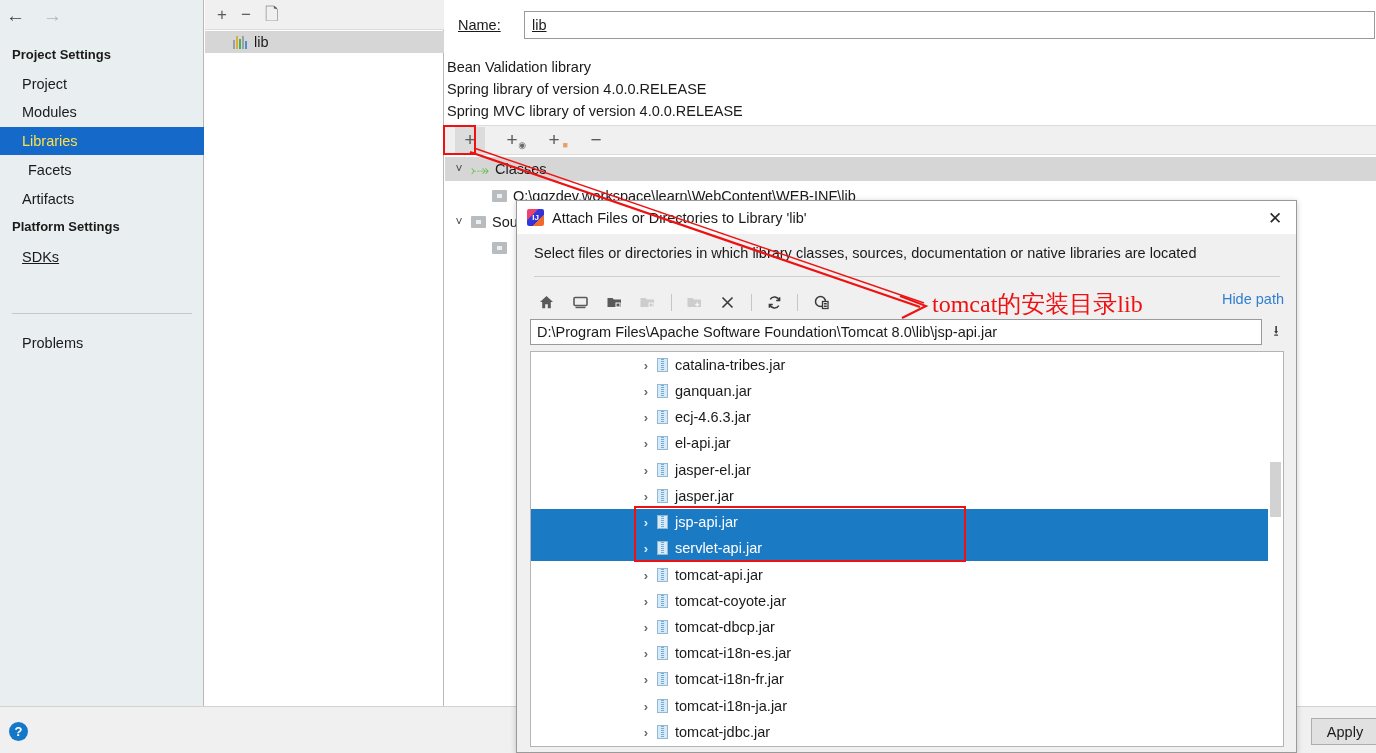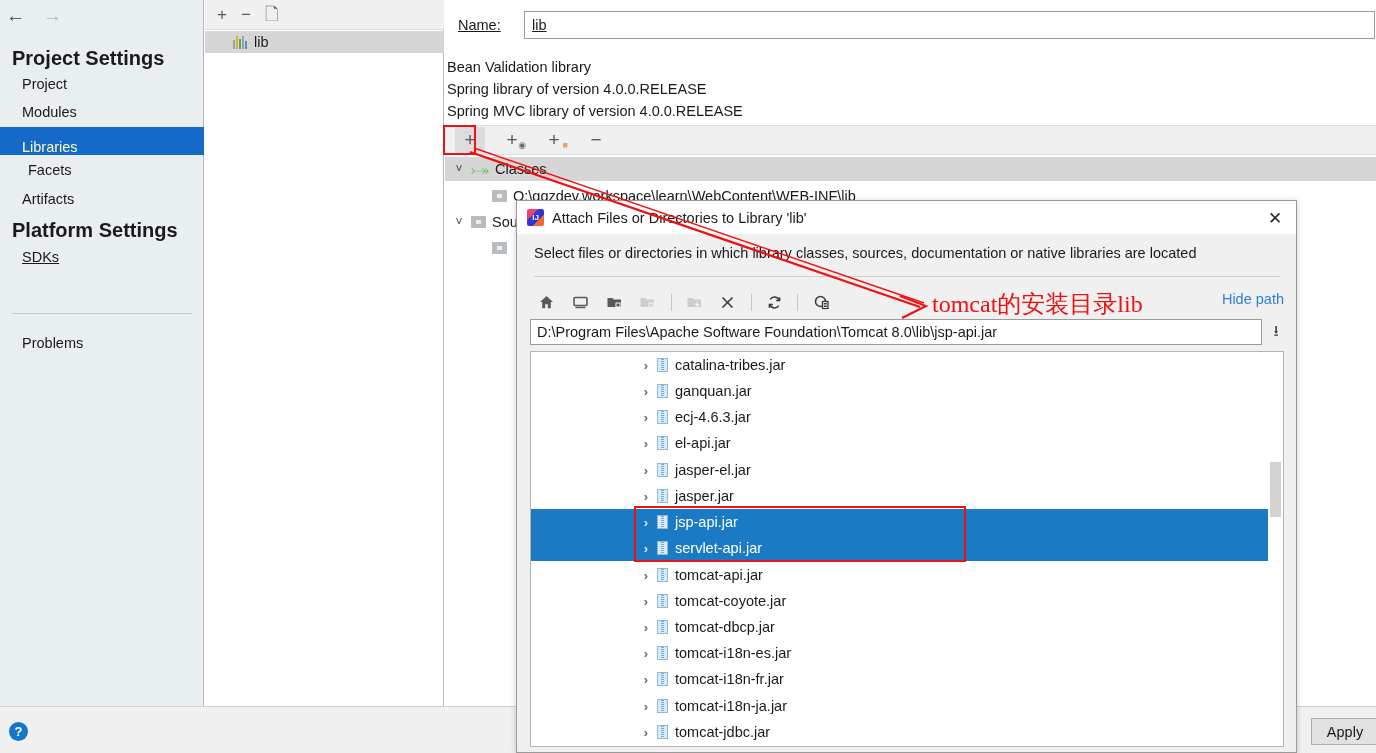--- a/index.html
+++ b/index.html
@@ -29,30 +29,30 @@
   .nav-back-row {
     position: absolute; left: 0; top: 0; width: 204px; height: 30px;
     display: flex; align-items: center; padding-left: 6px; gap: 18px;
   }
   .arrow-btn { font-size: 19px; line-height: 1; cursor: pointer; }
   .arrow-back { color: #3d3d3d; }
   .arrow-fwd { color: #b4b4b4; }
 
   .nav-group {
     position: absolute; left: 0; width: 204px;
-    font-weight: bold; font-size: 20px; color: #1a1a1a;
+    font-weight: bold; font-size: 13px; color: #1a1a1a;
     padding-left: 12px;
   }
   .nav-item {
     position: absolute; left: 0; width: 204px; height: 28px;
     display: flex; align-items: center;
     padding-left: 22px; font-size: 14.5px; color: #1a1a1a;
     cursor: pointer;
   }
-  .nav-item.selected { background: #1569c8; color: #fef9c3; align-items: flex-end; }
+  .nav-item.selected { background: #1569c8; color: #fde047; }
   .nav-sep {
     position: absolute; left: 12px; width: 180px; height: 1px;
     background: #c3c8ca;
   }
 
   
   .footer-strip {
     position: absolute; left: 0; top: 706px; width: 1376px; height: 47px;
     background: #f0f0f0; border-top: 1px solid #d2d2d2;
   }

